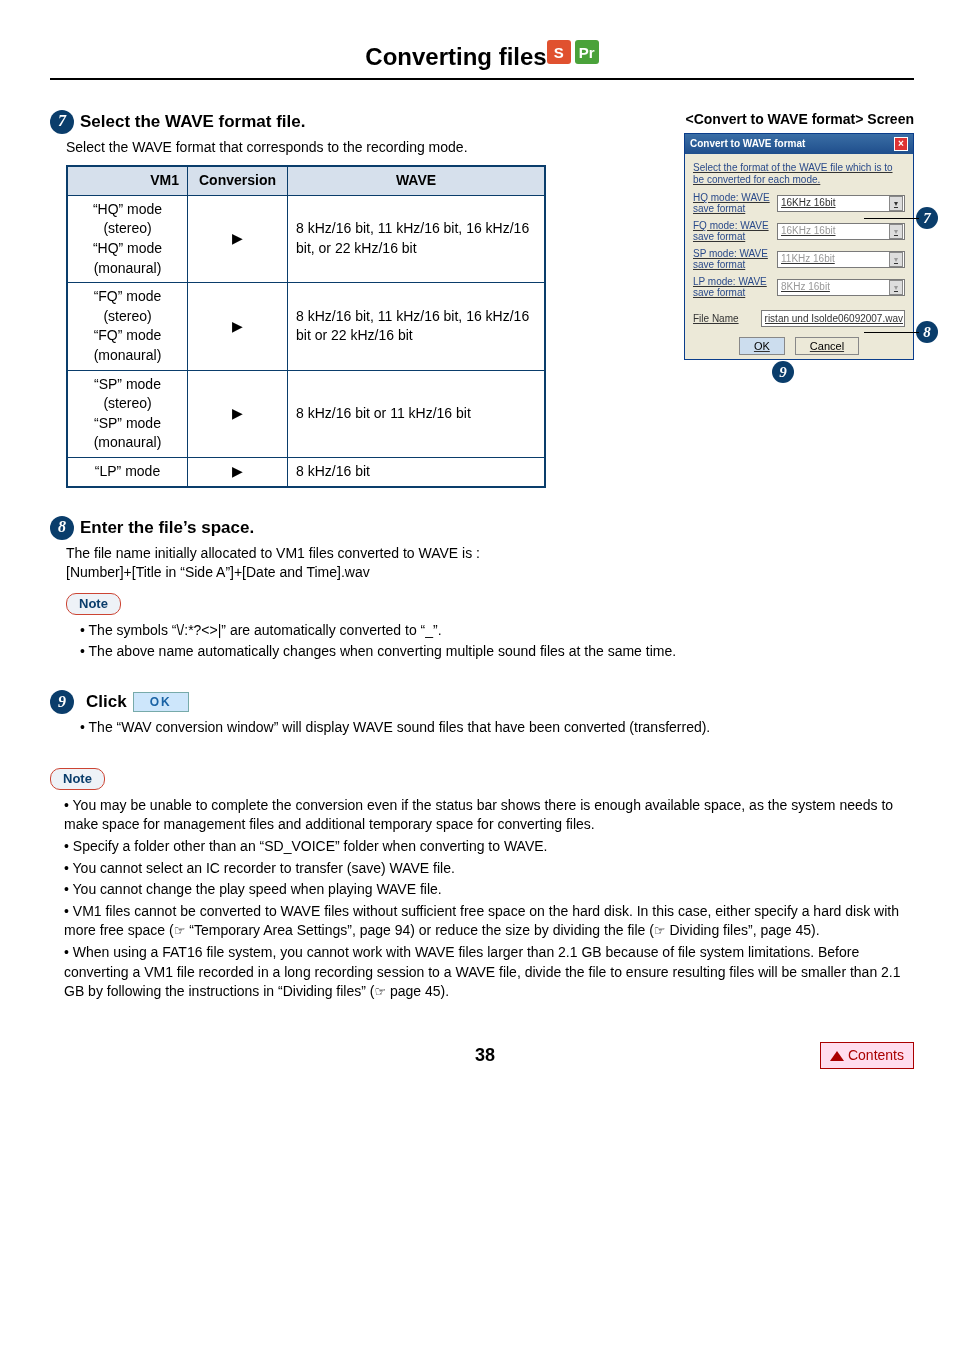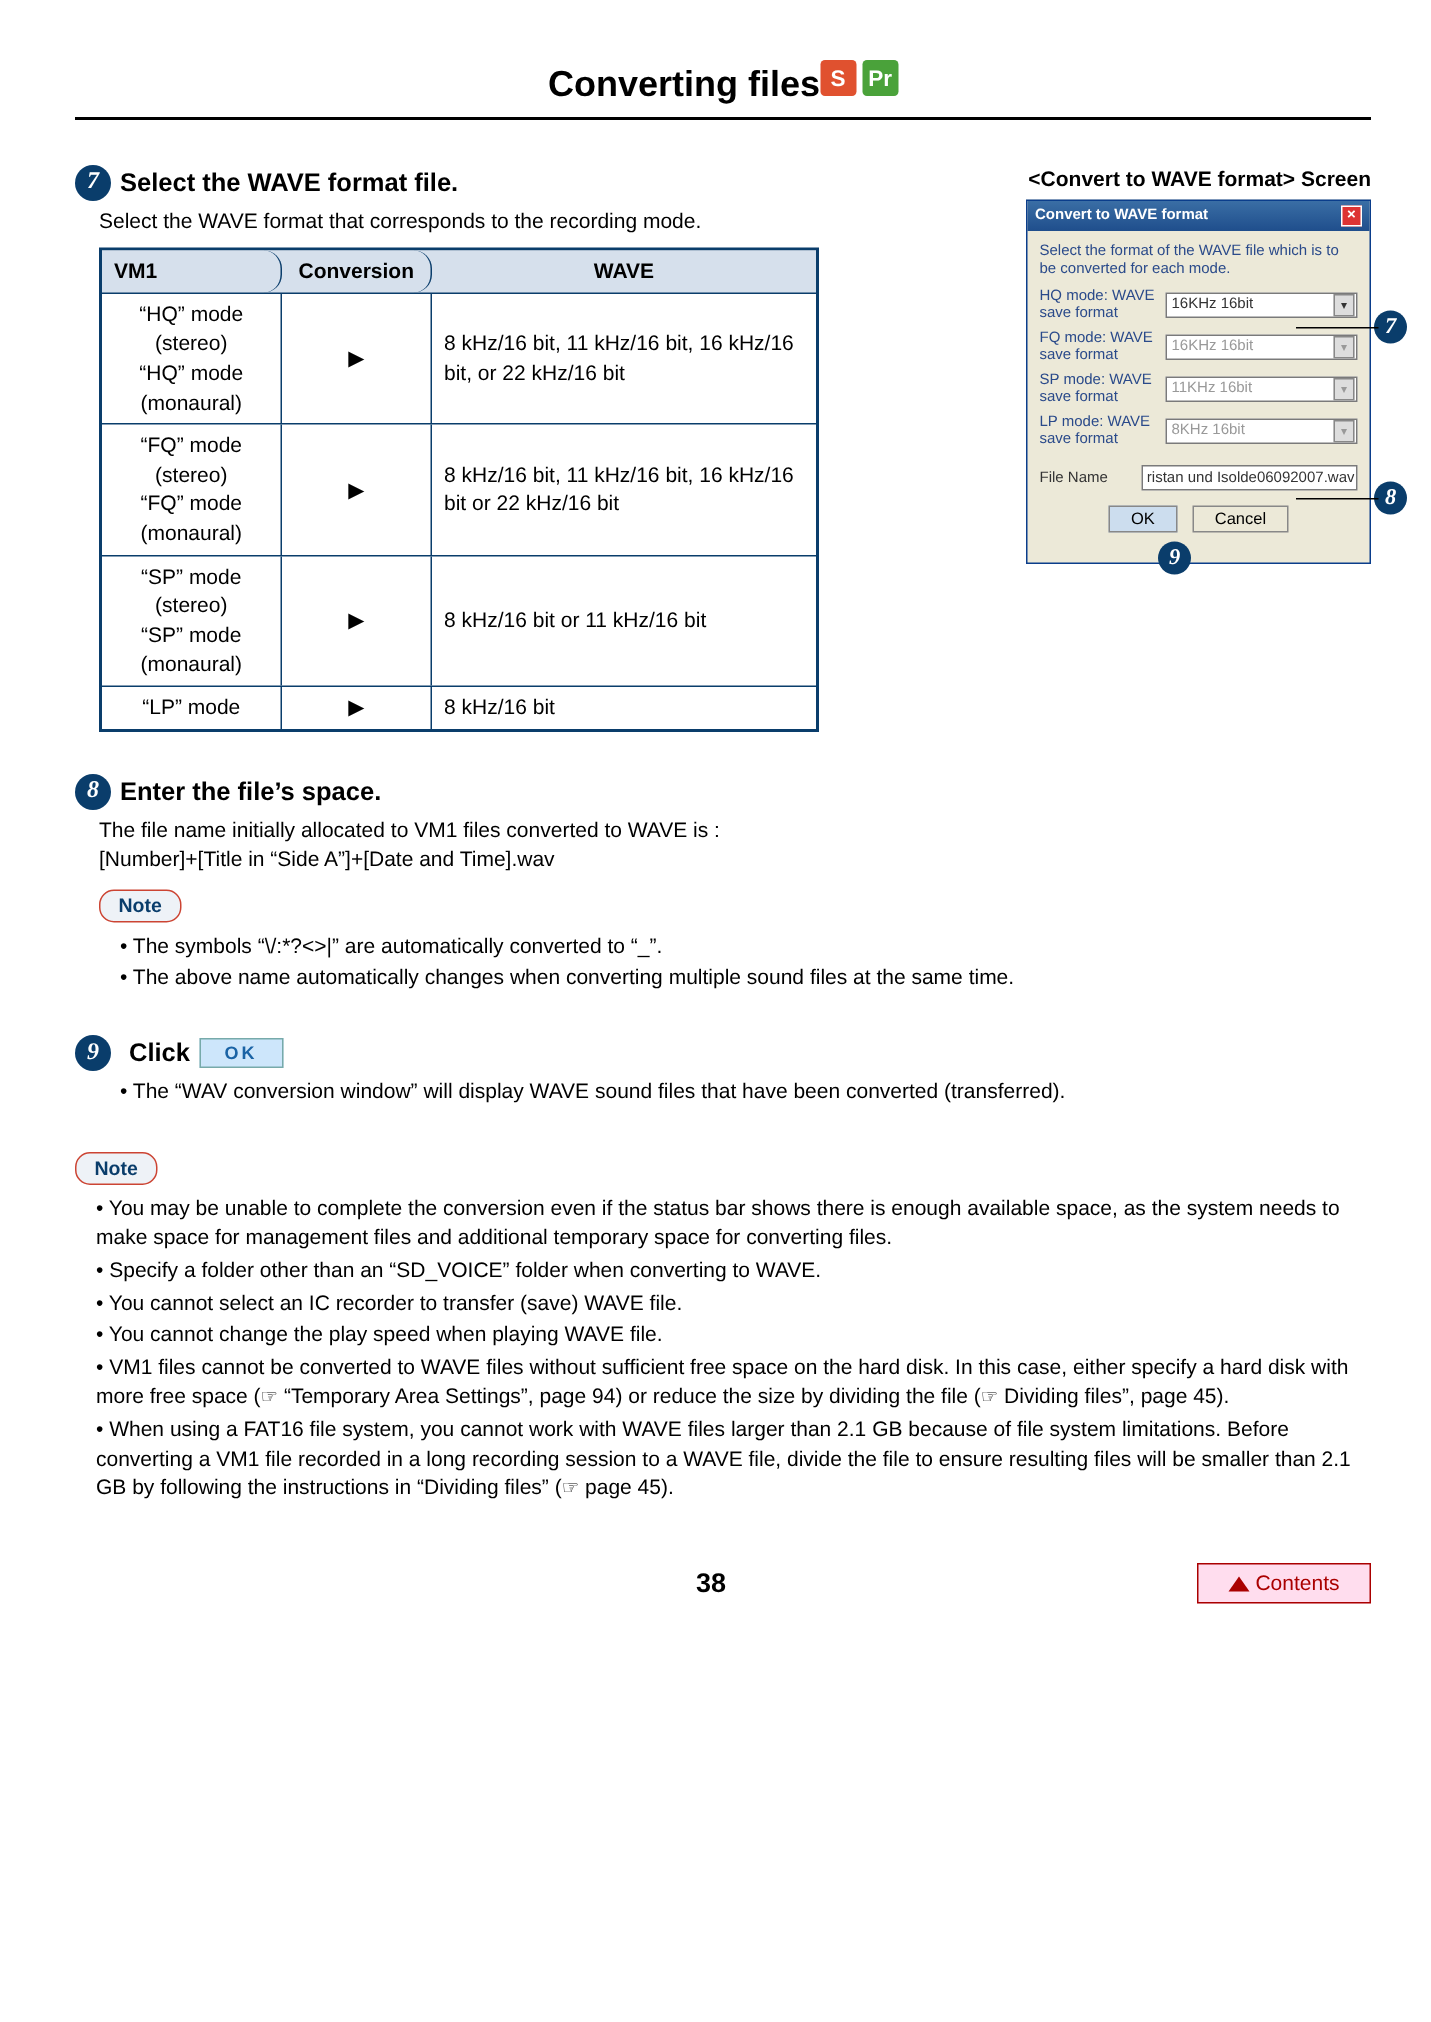--- a/index.html
+++ b/index.html
@@ -80,21 +80,21 @@
     text-align: center;
   }
   .conv-cell {
     padding: 4px 8px;
     border-right: 1px solid #0a3d6b;
   }
   .conv-cell:last-child { border-right: none; }
   .c1 { width: 120px; text-align: center;}
   .c2 { width: 100px; display:flex; align-items:center; justify-content:center;}
   .c3 { flex: 1; display:flex; align-items:center;}
-  .conv-head .c1,.conv-head .c2,.conv-head .c3 {text-align:left; justify-content:center;border-radius:12px;}
+  .conv-head .c1,.conv-head .c2,.conv-head .c3 {text-align:right; justify-content:center;}
   .arrow { color:#000; font-size:14px; }
   .screen-title {
     font-weight: bold;
     font-size: 14px;
     text-align: right;
     margin-bottom: 4px;
   }
   .dialog {
     width: 230px;
     border: 1px solid #0a3d8b;
@@ -114,21 +114,21 @@
   }
   .dlg-close {
     background: #d33;
     color:#fff;
     width: 14px; height: 14px;
     display:flex;align-items:center;justify-content:center;
     font-weight:bold;
     border:1px solid #fff;
     font-size:10px;
   }
-  .dialog-body { padding: 8px 8px 20px 8px; color:#333;}
+  .dialog-body { padding: 8px 8px 4px 8px; color:#333;text-decoration:underline;}
   .dlg-label { color:#2a4a8a; line-height:1.2;}
   .dlg-row { display:flex; align-items:center; gap:6px; margin:6px 0;}
   .dlg-lbl-col {width:78px; color:#2a4a8a; line-height:1.1;}
   .dlg-select {
     flex:1; background:#fff; border:1px solid #7a7a7a;
     height:17px; display:flex; align-items:center; justify-content:space-between;
     padding:0 1px 0 3px; font-size:10px;
   }
   .dlg-select.disabled { color:#999; }
   .dlg-dd { width:14px;height:15px;background:#ddd;border:1px solid #888;display:flex;align-items:center;justify-content:center;font-size:8px;}
@@ -168,21 +168,21 @@
     border-left:8px solid #2a5; border-top:5px solid transparent; border-bottom:5px solid transparent;
   }
   .ref-icon { font-size:13px; }
   .footer {
     display:flex; justify-content:space-between; align-items:center;
     margin-top:40px;
   }
   .pagenum { font-size:18px; font-weight:bold; text-align:center; flex:1;}
   .contents-btn {
     border:1px solid #a00; background:#fde; color:#a00;
-    padding:3px 20px; font-size:14px; display:flex; align-items:center; gap:4px;
+    padding:3px 9px; font-size:14px; display:flex; align-items:center; gap:4px;
   }
   .tri { width:0;height:0;border-left:7px solid transparent;border-right:7px solid transparent;border-bottom:10px solid #a00;}
   .dlg-wrap { position:relative; }
   .clickline { display:flex; align-items:center; gap:6px;}
   .section-gap { margin-top: 28px; }
 </style>
 </head>
 <body>
 
 <div class="header">

